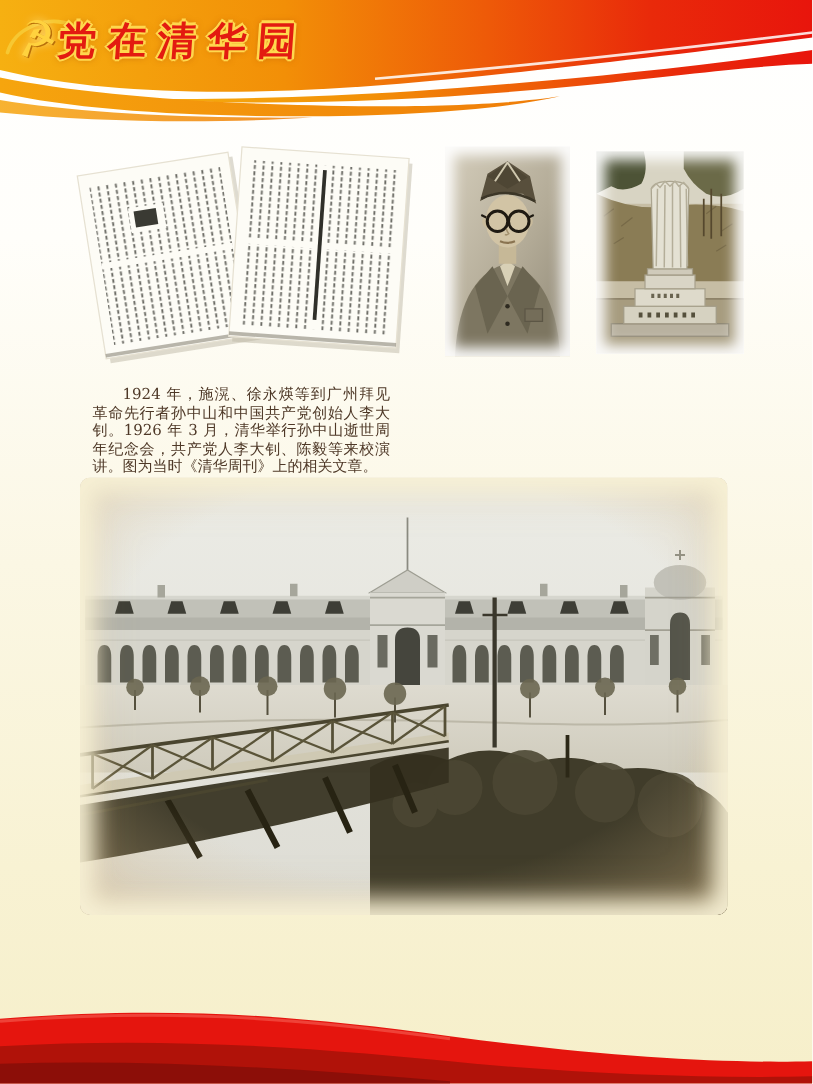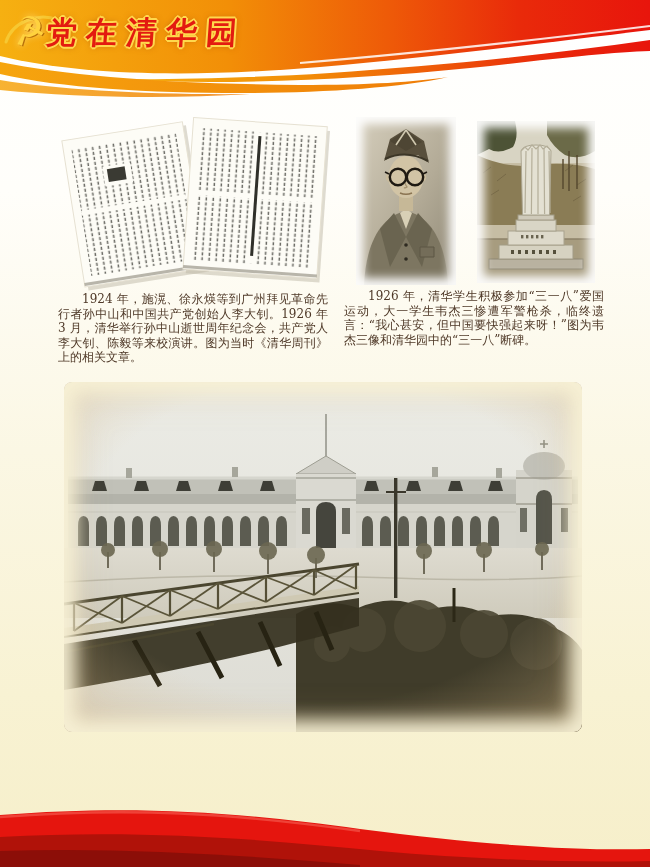--- a/index.html
+++ b/index.html
@@ -33,21 +33,21 @@
     box-shadow:inset 0 0 10px 7px rgba(255,255,255,.95);}
   .pan-wrap{position:absolute;left:64px;top:382px;width:518px;height:350px;border-radius:8px;overflow:hidden;}
   .pan-wrap::after{content:"";position:absolute;inset:0;pointer-events:none;border-radius:8px;
     box-shadow:inset 0 0 18px 12px rgba(248,241,214,.95), inset 0 0 40px 6px rgba(205,170,110,.25);}
   
   .cap{
     position:absolute;color:#4e3827;
     font-family:"DejaVu Serif","Liberation Serif",serif;
     font-size:12px;line-height:14.6px;text-align:justify;
   }
-  .cap p{margin:0;text-indent:2em;}
+  .cap p{margin:16px;text-indent:2em;}
   .cap-left{left:58px;top:292px;width:270px;}
   .cap-right{left:344px;top:289px;width:260px;}
   .cap-bottom{left:57px;top:736px;width:541px;}
   
   .footer{position:absolute;left:0;bottom:0;width:650px;height:72px;}
 </style>
 </head>
 <body>
 
 <div id="poster">
@@ -195,23 +195,20 @@
       <path d="M44,30 l4,-4 3,3 4,-5 4,4 4,-4 3,4 4,-3 4,5" fill="none" stroke="#b5af9a" stroke-width="1.2"></path>
       <g stroke="#b4ae99" stroke-width="1.2">
         <path d="M49,30 l-1,62 M55,27 l-0.6,66 M61,26 l0,67 M67,27 l0.6,66 M72,30 l1,62"></path>
       </g>
     </svg>
   </div>
 
   <div class="cap cap-left">
     <p>1924 年，施滉、徐永煐等到广州拜见革命先行者孙中山和中国共产党创始人李大钊。1926 年 3 月，清华举行孙中山逝世周年纪念会，共产党人李大钊、陈毅等来校演讲。图为当时《清华周刊》上的相关文章。</p>
   </div>
-  <div class="cap cap-right">
-    <p>1926 年，清华学生积极参加“三一八”爱国运动，大一学生韦杰三惨遭军警枪杀，临终遗言：“我心甚安，但中国要快强起来呀！”图为韦杰三像和清华园中的“三一八”断碑。</p>
-  </div>
 
   <div class="pan-wrap">
     <svg width="518" height="350" viewBox="0 0 518 350">
       <defs>
         <linearGradient id="sky" x1="0" y1="0" x2="0" y2="1">
           <stop offset="0" stop-color="#ecece6"></stop>
           <stop offset="1" stop-color="#dddcd4"></stop>
         </linearGradient>
         <linearGradient id="gnd" x1="0" y1="0" x2="0" y2="1">
           <stop offset="0" stop-color="#dedbd0"></stop>

